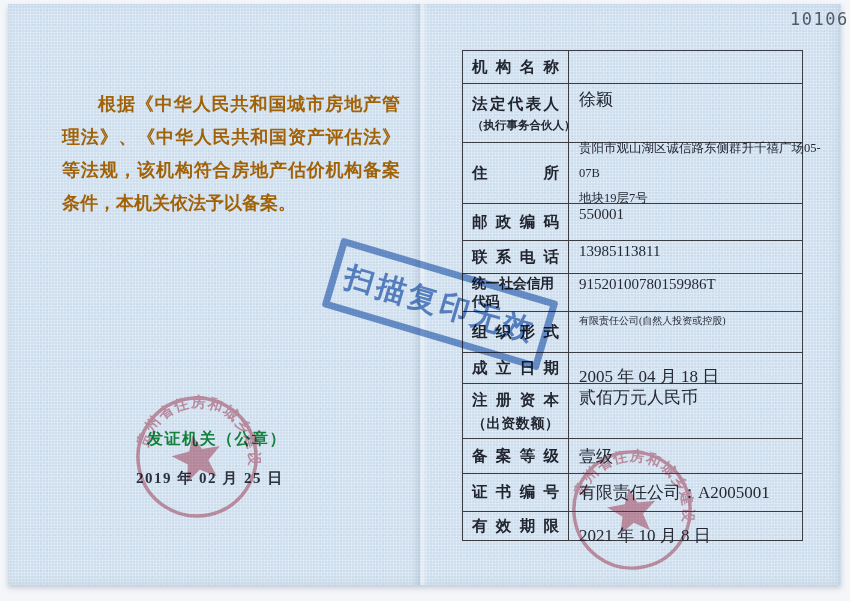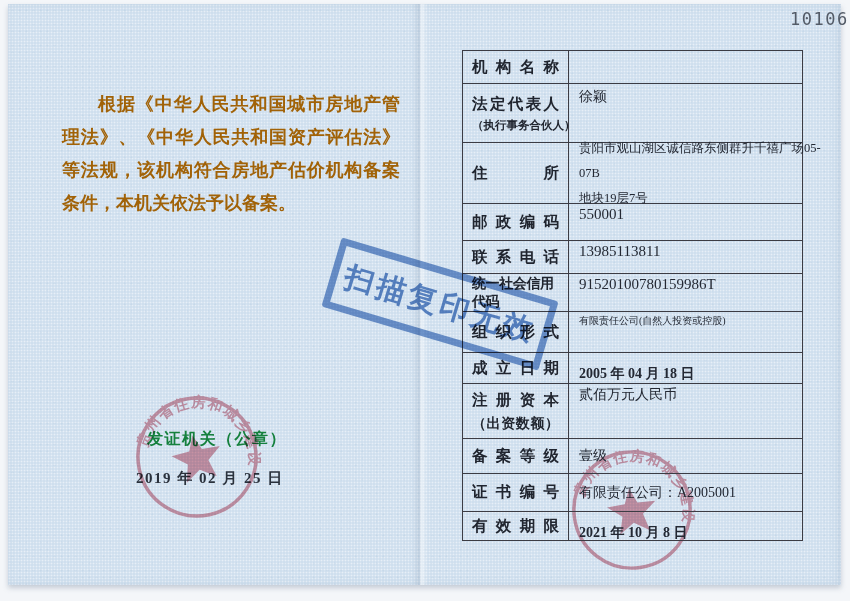--- a/index.html
+++ b/index.html
@@ -61,25 +61,25 @@
     padding:2px 9px;font-weight:bold;font-size:15.5px;color:#20252f;
     flex-shrink:0;
   }
   .spread{display:flex;justify-content:space-between;width:100%;}
   .sub{font-size:11.5px;margin-top:3px;}
   .sub2{font-size:14px;margin-top:4px;}
   .small-label{font-size:14px;letter-spacing:-.4px;}
   .vcell{
     flex:1;display:flex;align-items:center;
     padding:2px 10px;box-sizing:border-box;
-    font-size:14px;position:relative;
+    font-size:17px;position:relative;
   }
   .v-top{align-items:flex-start;padding-top:4px;}
   .v-bottom{align-items:flex-start;padding-bottom:3px;}
-  .v-over span{transform:translateY(10px);display:inline-block;font-weight:bold;}
+  .v-over span{transform:translateY(10px);display:inline-block;}
   .r0{height:33px;} .r1{height:59px;} .r2{height:61px;} .r3{height:37px;}
   .r4{height:33px;} .r5{height:38px;} .r6{height:41px;} .r7{height:31px;}
   .r8{height:55px;} .r9{height:35px;} .r10{height:38px;} .r11{height:28px;}
   .v-name{font-size:13.5px;}
   .v-addr{font-size:12.5px;line-height:25px;white-space:pre-line;word-break:keep-all;}
   .v-org{font-size:10px;}
   .v-num{font-size:15px;}
 
   
   .copy-stamp{

